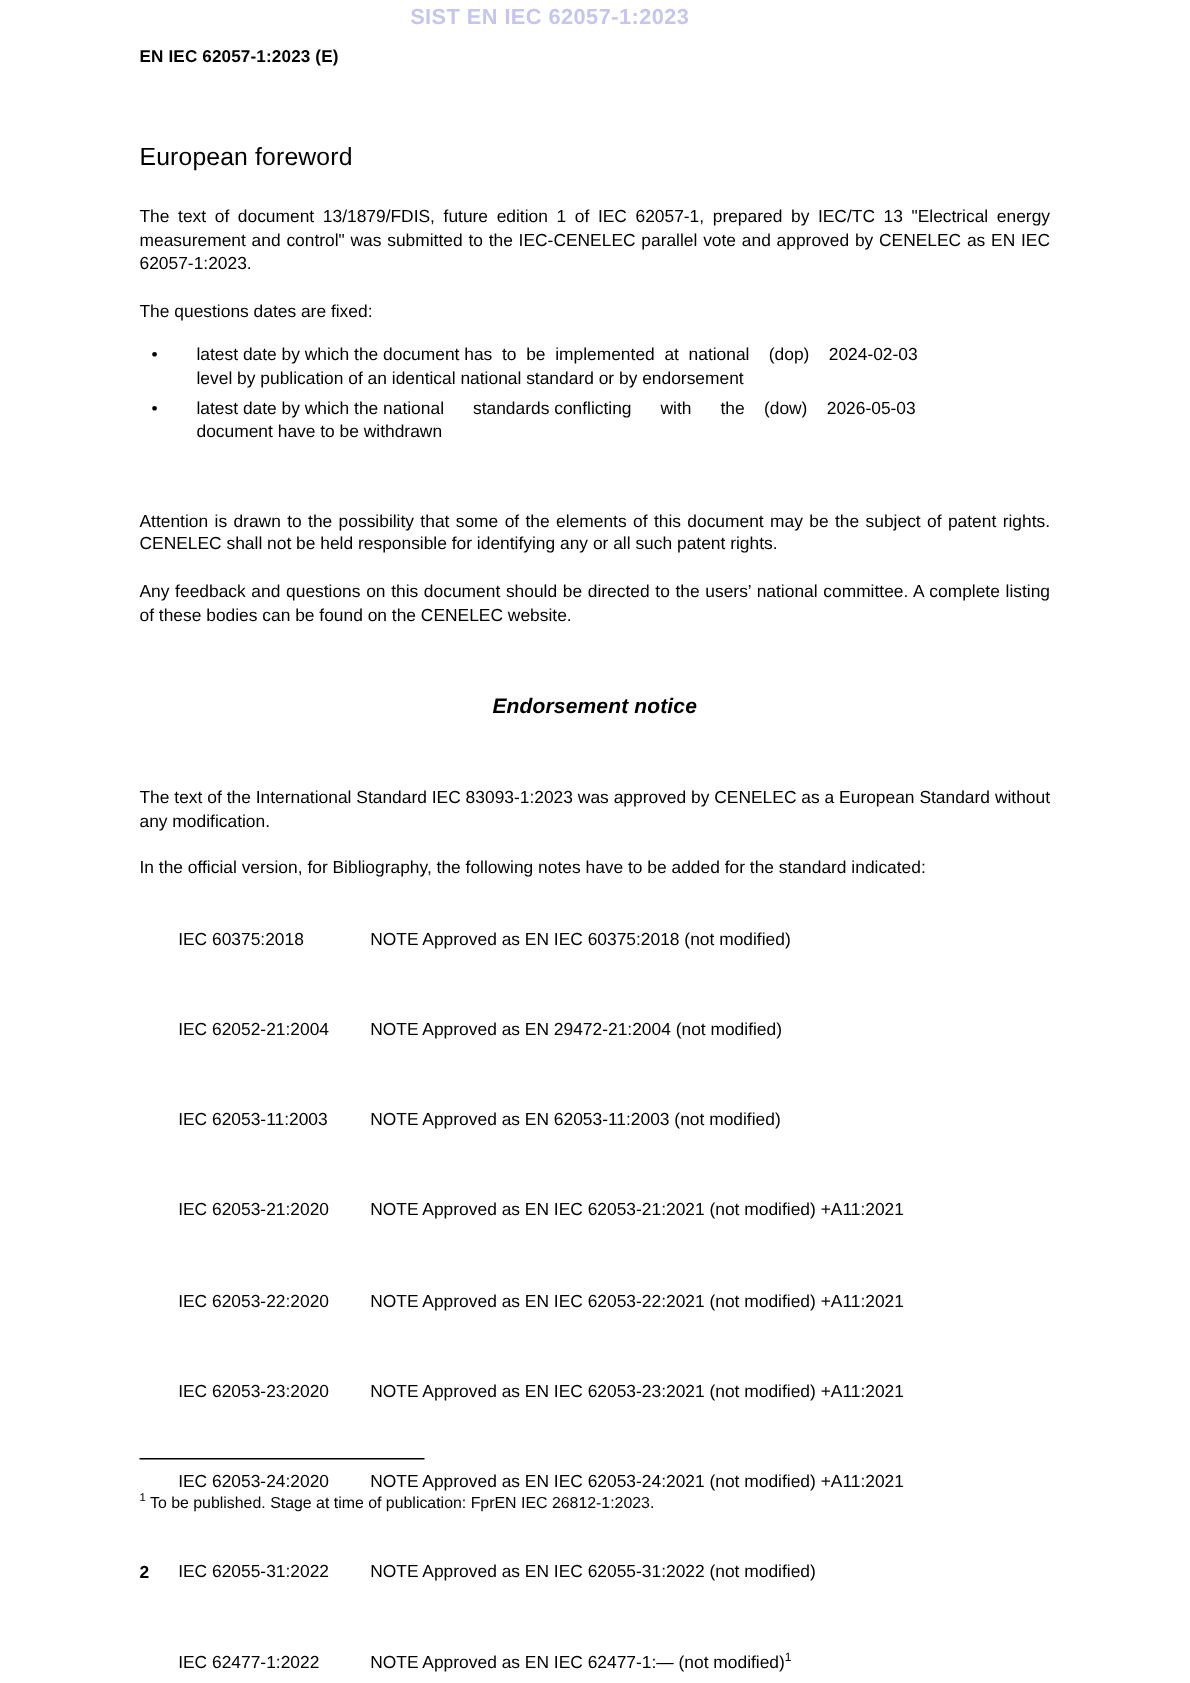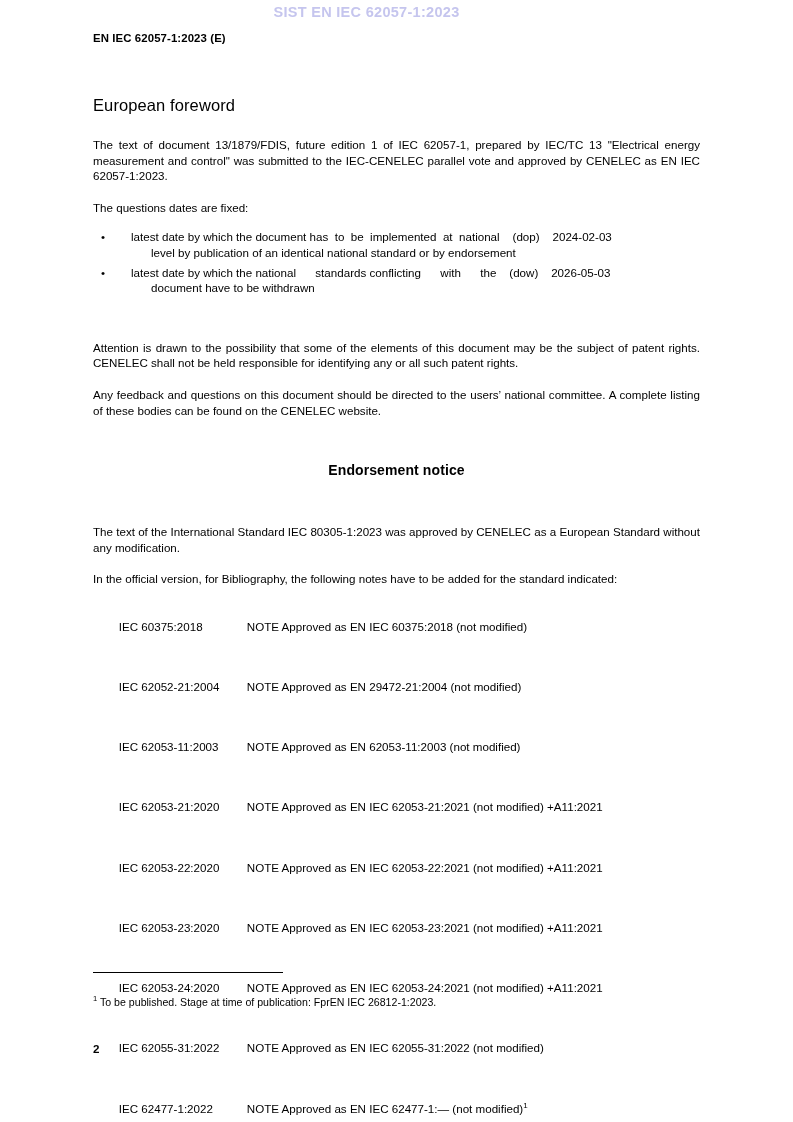--- a/index.html
+++ b/index.html
@@ -60,20 +60,21 @@
     letter-spacing: 0.1px;
   }
 
   h2.centered-title {
     margin: 0;
     padding-top: 0;
     font-size: 14px;
     font-weight: bold;
     text-align: center;
     letter-spacing: 0.1px;
+    font-style: italic;
   }
 
   p.body {
     margin: 0;
     font-size: 11.6px;
     line-height: 15.6px;
     text-align: justify;
     text-justify: inter-word;
   }
   p.body.left {
@@ -107,21 +108,20 @@
     top: 0;
     font-size: 11.6px;
     line-height: 15.6px;
   }
   ul.dates li .line-a {
     display: block;
     white-space: pre;
   }
   ul.dates li .line-b {
     display: block;
-    margin-left: 20px;
   }
 
   
   .note-list {
     font-size: 11.6px;
     line-height: 15.6px;
   }
   .note-row {
     display: block;
     margin-bottom: 13.5px;
@@ -215,21 +215,21 @@
 
     <p class="body">Any feedback and questions on this document should be directed to the users’ national committee. A complete listing of these bodies can be found on the CENELEC website.</p>
 
     <div class="spacer-44"></div>
 
     <h2 class="centered-title">Endorsement notice</h2>
 
     <div class="spacer-34"></div>
     <div class="spacer-12"></div>
 
-    <p class="body">The text of the International Standard IEC 80305-1:2023 was approved by CENELEC as a European Standard without any modification.</p>
+    <p class="body">The text of the International Standard IEC 83093-1:2023 was approved by CENELEC as a European Standard without any modification.</p>
 
     <div class="spacer-16"></div>
 
     <p class="body left">In the official version, for Bibliography, the following notes have to be added for the standard indicated:</p>
 
     <div class="spacer-16"></div>
 
     <div class="note-list">
 
       <div class="note-row">

